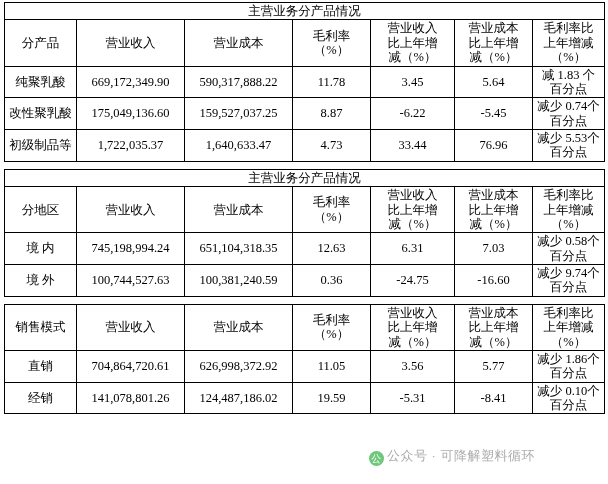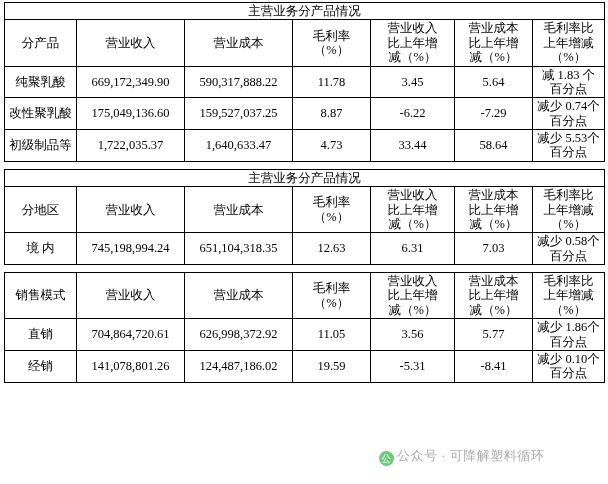--- a/index.html
+++ b/index.html
@@ -68,23 +68,23 @@
     text-align: center;
     font-size: 12.5px;
     line-height: 1.15;
     border-radius: 11px;
   }
   .gap {
     height: 5px;
   }
   .watermark {
     position: absolute;
-    left: 379px;
+    left: 369px;
     top: 447px;
-    font-family: Liberation Serif, serif;
+    font-family: Liberation Sans, sans-serif;
     font-size: 13px;
     color: #8a8a8a;
     opacity: 0.72;
     white-space: nowrap;
     letter-spacing: 0.5px;
     pointer-events: none;
   }
   .wm-circle {
     display: inline-block;
     width: 15px;
@@ -142,30 +142,30 @@
       <td class="num">3.45</td>
       <td class="num">5.64</td>
       <td class="chg">减 1.83 个百分点</td>
     </tr>
     <tr>
       <td class="rowlabel">改性聚乳酸</td>
       <td class="num">175,049,136.60</td>
       <td class="num">159,527,037.25</td>
       <td class="numc">8.87</td>
       <td class="num">-6.22</td>
-      <td class="num">-7.29</td>
+      <td class="num">-5.45</td>
       <td class="chg">减少 0.74个百分点</td>
     </tr>
     <tr>
       <td class="rowlabel">初级制品等</td>
       <td class="num">1,722,035.37</td>
       <td class="num">1,640,633.47</td>
       <td class="numc">4.73</td>
       <td class="num">33.44</td>
-      <td class="num">58.64</td>
+      <td class="num">76.96</td>
       <td class="chg">减少 5.53个百分点</td>
     </tr>
   </tbody>
     </table>
 
   <div class="gap"></div>
 
   <table class="fin">
     <colgroup>
       <col style="width:72px">
@@ -198,20 +198,29 @@
     </tr>
     <tr>
       <td class="rowlabel">境 内</td>
       <td class="num">745,198,994.24</td>
       <td class="num">651,104,318.35</td>
       <td class="numc">12.63</td>
       <td class="num">6.31</td>
       <td class="num">7.03</td>
       <td class="chg">减少 0.58个百分点</td>
     </tr>
+    <tr>
+      <td class="rowlabel">境 外</td>
+      <td class="num">100,744,527.63</td>
+      <td class="num">100,381,240.59</td>
+      <td class="numc">0.36</td>
+      <td class="num">-24.75</td>
+      <td class="num">-16.60</td>
+      <td class="chg">减少 9.74个百分点</td>
+    </tr>
   </tbody>
     </table>
 
   <div class="gap"></div>
 
   <table class="fin">
     <colgroup>
       <col style="width:72px">
         <col style="width:108px">
         <col style="width:108px">

